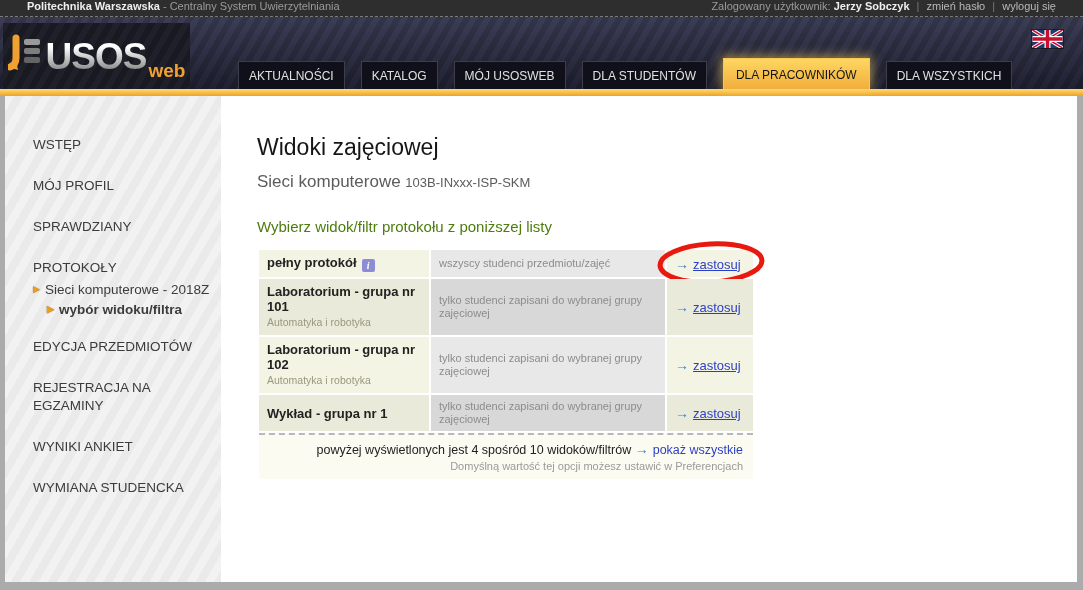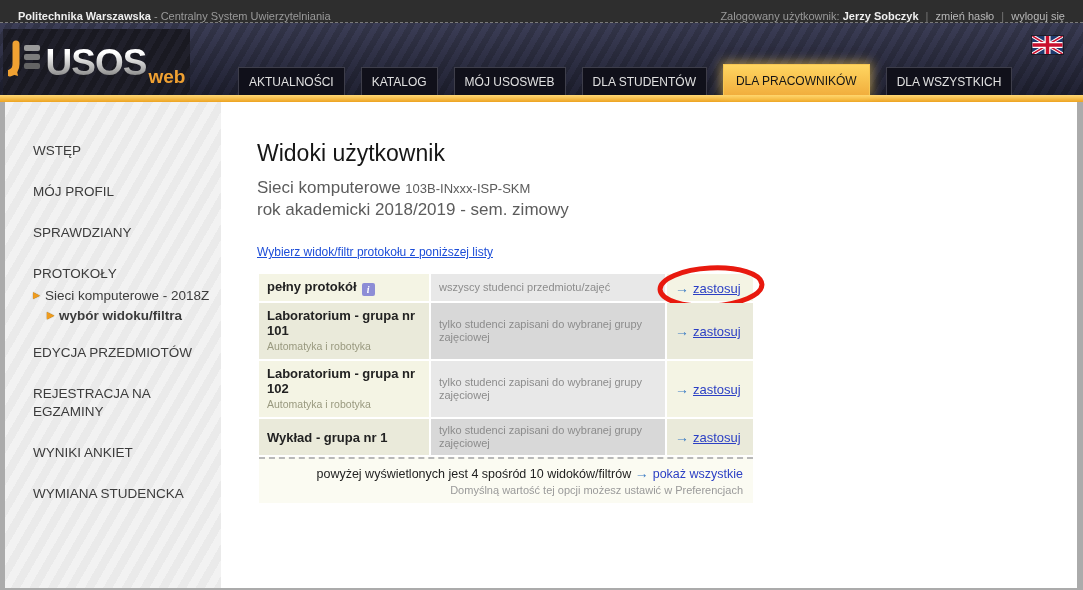--- a/index.html
+++ b/index.html
@@ -4,23 +4,23 @@
 <style>
   * { box-sizing: border-box; }
   html,body { margin:0; padding:0; }
   body {
     width:1083px; height:590px; overflow:hidden; position:relative;
     background:#ababab;
     font-family:"Liberation Sans", sans-serif;
   }
   
   .topbar {
-    height:23px; background:#2e2e2e; border-bottom:1px dashed #7a7a7a;
-    display:flex; justify-content:space-between; align-items:flex-end;
-    padding:0 18px; font-size:11px; color:#9a9a9a; white-space:nowrap;
+    height:17px; background:#2e2e2e; border-bottom:1px dashed #7a7a7a;
+    display:flex; justify-content:space-between; align-items:flex-start;
+    padding:0 27px; font-size:11px; color:#9a9a9a; white-space:nowrap;
   }
   .topbar .white-bold { color:#efefef; font-weight:bold; }
   .topbar a { color:#b8b8b8; text-decoration:none; cursor:pointer;margin-top:8px; }
   .topbar .sep { color:#777; margin:0 4px; }
 
   
   .header {
     position:relative; height:72px;
     background:
       linear-gradient(to bottom, rgba(255,255,255,0.05), rgba(0,0,0,0.35)),
@@ -63,21 +63,21 @@
   .menu-item.tight { margin-bottom:5px; }
   .subtree { margin-bottom:21px; }
   .sub-item { display:flex; gap:5px; width:180px; line-height:15px; margin-bottom:5px; cursor:pointer; }
   .sub-item.level2 { margin-left:14px; font-weight:bold; }
   .arrow-bullet { color:#ef9b1d; font-size:9px; line-height:15px; flex:none; text-shadow:0 0 1px #6b4a00; }
 
   .content { position:relative; flex:1; background:#fff; padding:38px 0 0 36px; }
   .page-title { font-size:23px; font-weight:normal; color:#161616; margin:0 0 10px; }
   .subtitle { font-size:17px; color:#5c5c5c; line-height:21px; }
   .subtitle .code { font-size:13px; }
-  .red-heading { margin-top:25px; color:#1d4ed8; font-size:12px;text-decoration:underline; }
+  .red-heading { margin-top:25px; color:#4d7c0f; font-size:15px; }
 
   
   .views-table { margin-top:13px; border-collapse:separate; border-spacing:2px; }
   .views-table td { padding:5px 8px; vertical-align:middle; }
   td.name  { width:170px; font-size:13px; font-weight:bold; color:#222; line-height:15px; }
   td.name .sub { display:block; font-weight:normal; font-size:10.5px; color:#99997f; margin-top:1px; }
   td.desc  { width:234px; font-size:11px; color:#8c8c8c; line-height:13px; }
   td.action{ width:86px; white-space:nowrap; font-size:13px; position:relative; }
   tr.odd  td.name, tr.odd  td.action { background:#f4f4e4; }
   tr.odd  td.desc { background:#e8e8e8; }
@@ -170,26 +170,25 @@
         <span>wybór widoku/filtra</span>
       </div>
     </div>
     <div class="menu-item">EDYCJA PRZEDMIOTÓW</div>
     <div class="menu-item">REJESTRACJA NA EGZAMINY</div>
     <div class="menu-item">WYNIKI ANKIET</div>
     <div class="menu-item">WYMIANA STUDENCKA</div>
   </div>
 
   <div class="content">
-    <h1 class="page-title">Widoki użytkownik</h1>
+    <h1 class="page-title">Widoki zajęciowej</h1>
     <div class="subtitle">
       <span>Sieci komputerowe</span>
       <span class="code">103B-INxxx-ISP-SKM</span>
     </div>
-    <div class="subtitle">rok akademicki 2018/2019 - sem. zimowy</div>
 
     <div class="red-heading">Wybierz widok/filtr protokołu z poniższej listy</div>
 
     <table class="views-table">
       <tbody>
           <tr class="odd">
         <td class="name">
           <span>pełny protokół</span><span class="info-badge">i</span>
         </td>
         <td class="desc">wszyscy studenci przedmiotu/zajęć</td>

